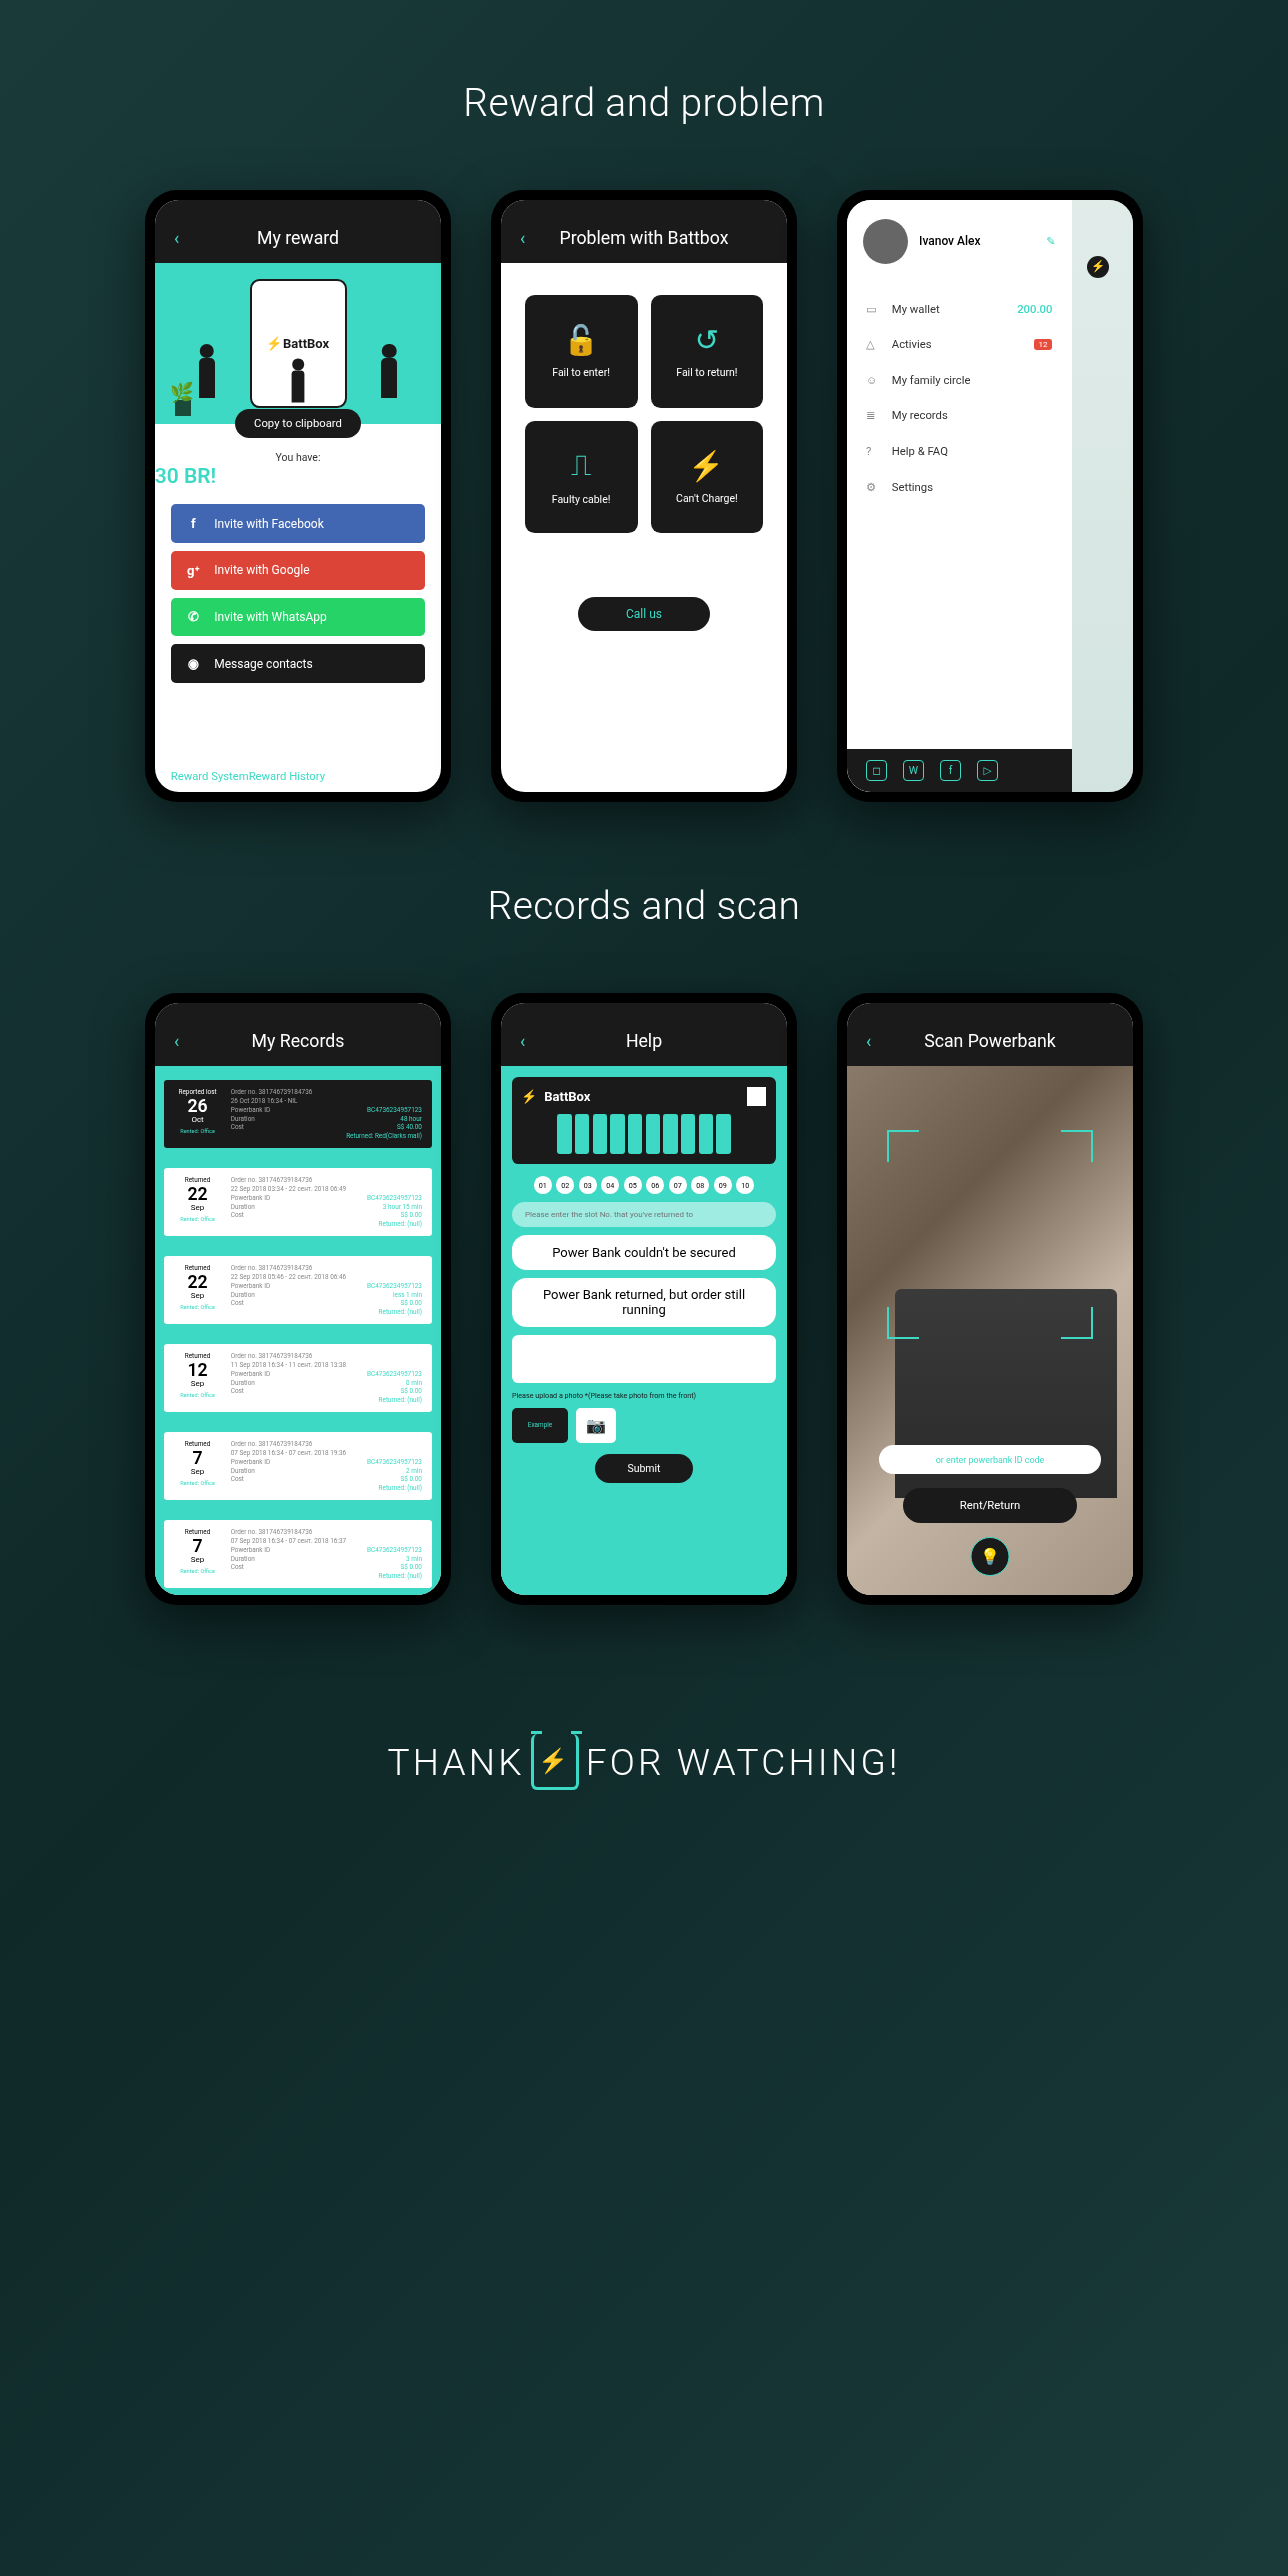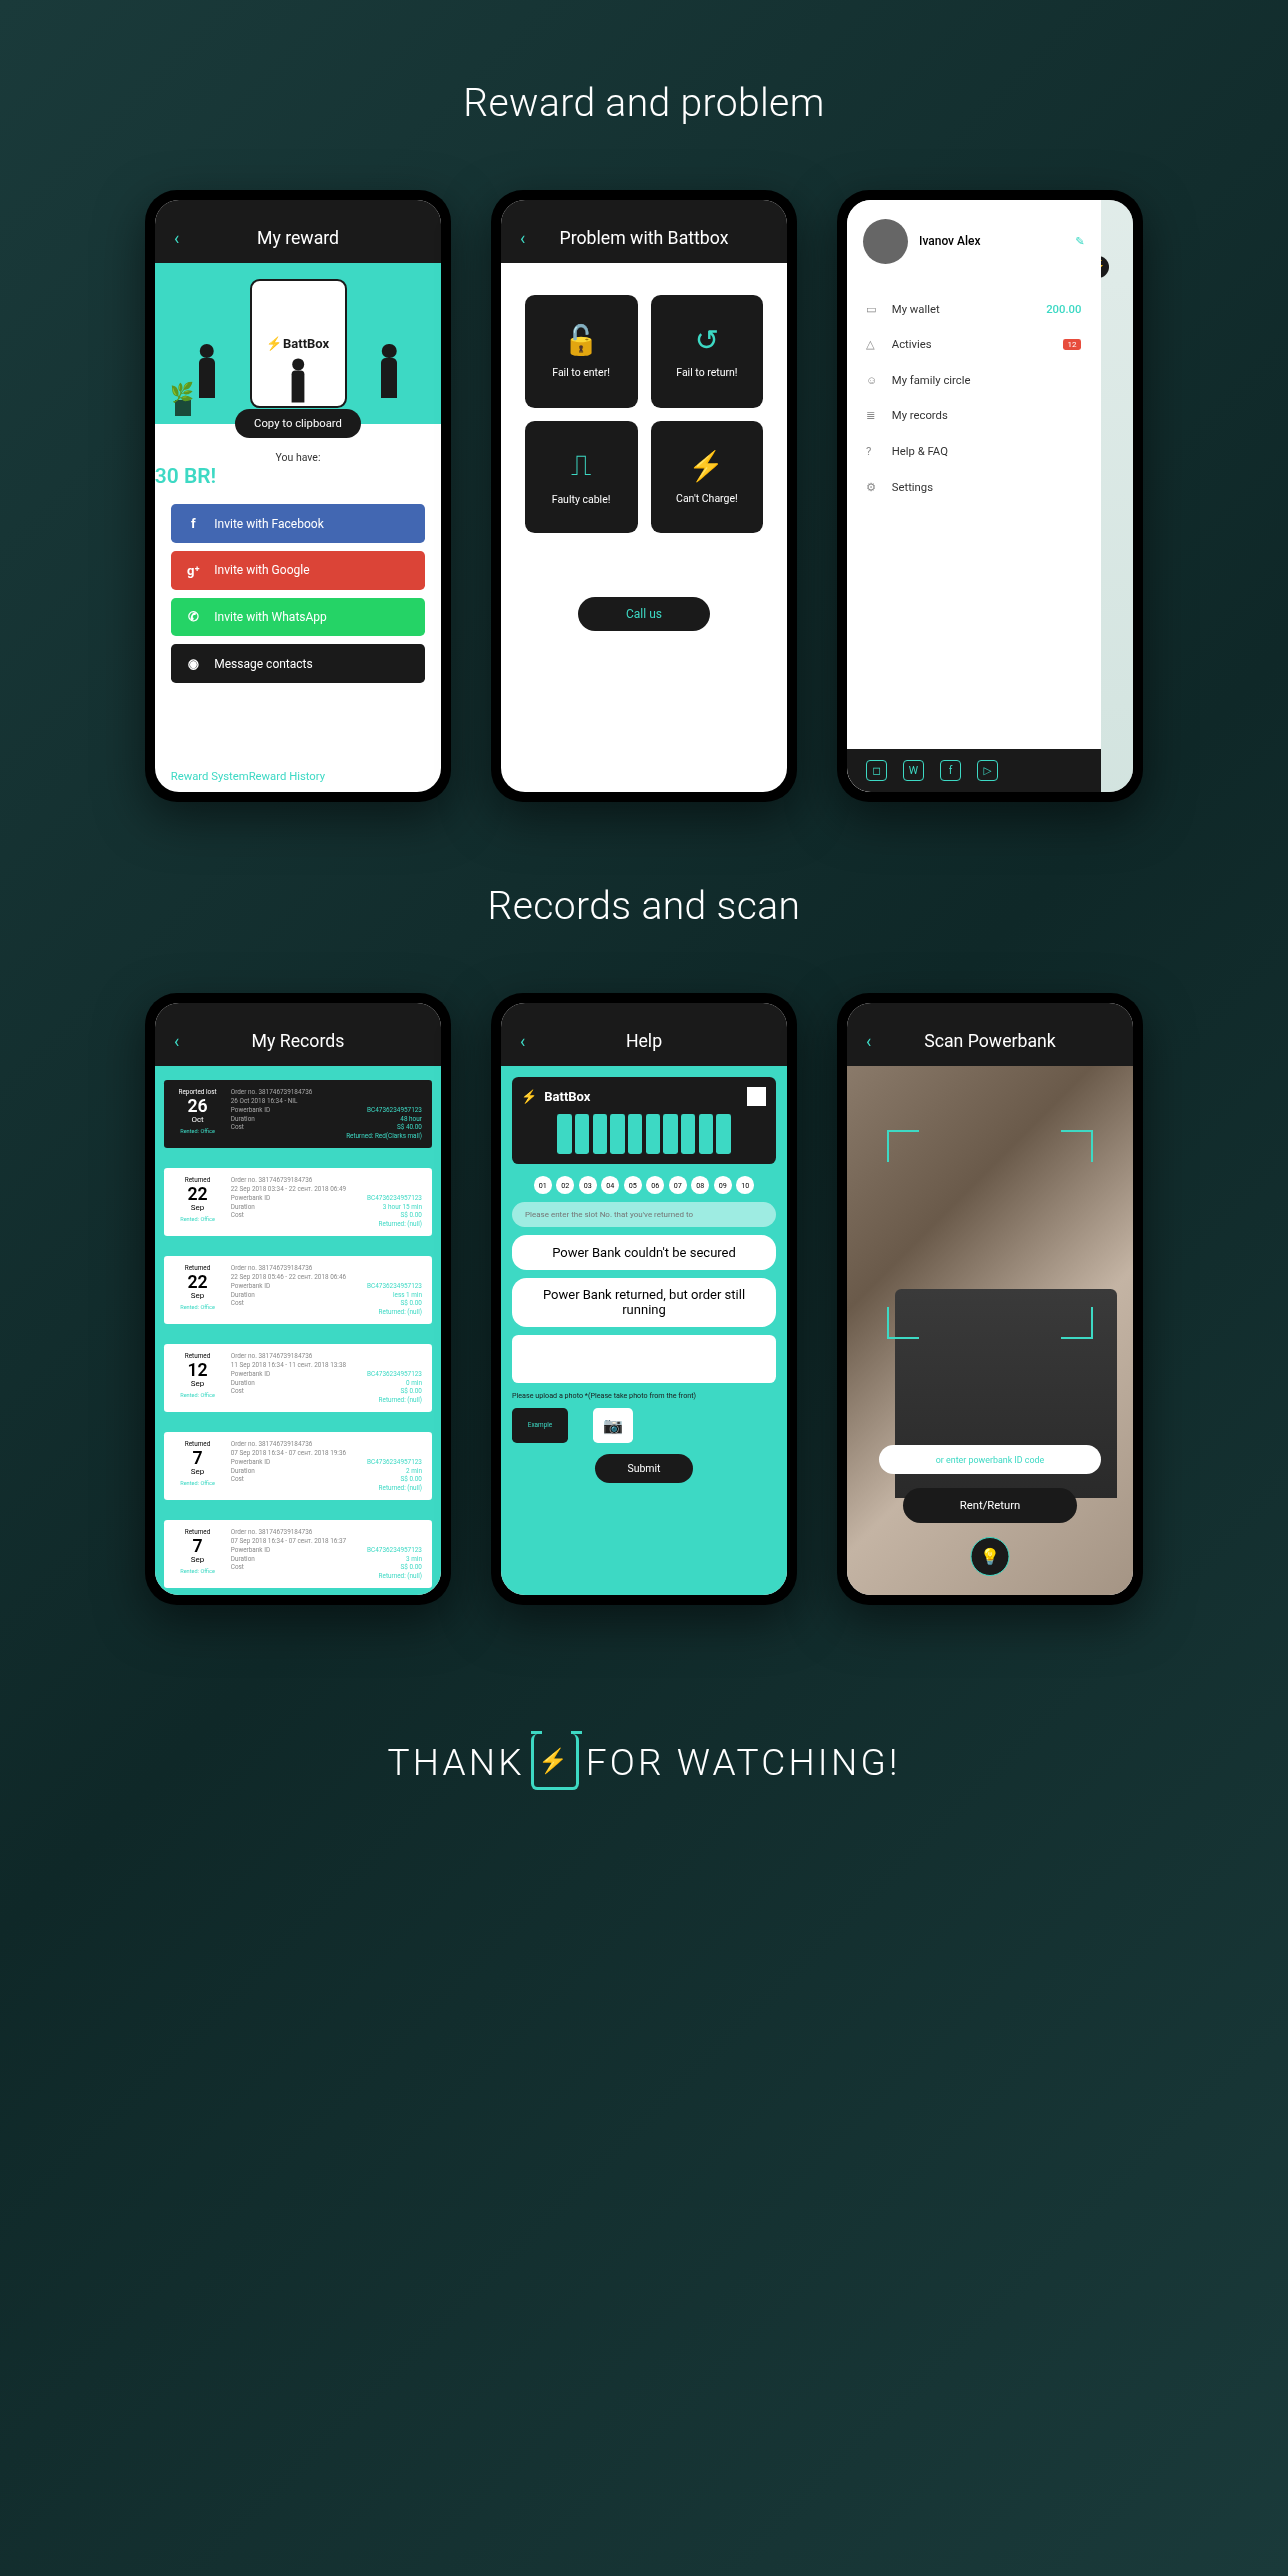--- a/index.html
+++ b/index.html
@@ -34,21 +34,21 @@
 .rf-link { color:#3dd9c4; cursor:pointer; }
 
 .problem-grid { display:grid; grid-template-columns:1fr 1fr; gap:13px; padding:32px 24px; }
 .problem-tile { background:#1a1a1a; border-radius:9.7px; aspect-ratio:1; display:flex; flex-direction:column; align-items:center; justify-content:center; color:#fff; font-size:10.5px; cursor:pointer; gap:9.7px; }
 .problem-tile .picon { color:#3dd9c4; font-size:29px; }
 .call-btn { background:#1a1a1a; color:#3dd9c4; padding:9.7px 48px; border-radius:17.7px; border:none; margin:32px auto 0; display:block; font-size:12px; cursor:pointer; }
 
 .drawer-screen { position:relative; height:100%; }
 .map-bg { position:absolute; right:0; top:0; bottom:0; width:81px; background:linear-gradient(180deg,#d4e4e0,#c0d8d2); opacity:0.7; }
 .map-pin { position:absolute; right:24px; top:56px; width:22.5px; height:22.5px; background:#1a1a1a; border-radius:50%; display:flex; align-items:center; justify-content:center; color:#3dd9c4; font-size:11.3px; }
-.drawer { position:absolute; left:0; top:0; bottom:0; width:254px; background:#fff; display:flex; flex-direction:column; }
+.drawer { position:absolute; left:0; top:0; bottom:0; width:225px; background:#fff; display:flex; flex-direction:column; }
 .drawer-head { display:flex; align-items:center; padding:19.3px 16px; gap:11.3px; }
 .avatar { width:45px; height:45px; background:#666; border-radius:50%; }
 .username { font-size:12px; font-weight:500; flex:1; }
 .edit-ico { color:#3dd9c4; font-size:11.3px; }
 .drawer-items { padding:8px 0; flex:1; }
 .drawer-item { display:flex; align-items:center; padding:11.3px 19.3px; font-size:11.3px; color:#333; cursor:pointer; gap:11.3px; }
 .drawer-item .di-icon { width:14.5px; color:#888; font-size:11.3px; }
 .di-value { margin-left:auto; color:#3dd9c4; font-weight:500; }
 .di-badge { margin-left:auto; background:#e74c3c; color:#fff; font-size:8px; padding:0.8px 4.8px; border-radius:2.4px; }
 .drawer-social { background:#1a1a1a; padding:11.3px; display:flex; gap:16px; justify-content:flex-start; padding-left:19.3px; }
@@ -74,21 +74,21 @@
 .station-title { font-size:13px; font-weight:700; }
 .qr { width:19.3px; height:19.3px; background:#fff; margin-left:auto; }
 .slots { display:flex; gap:3.2px; justify-content:center; }
 .slot { width:14.5px; height:40px; background:#3dd9c4; border-radius:2.4px; }
 .slot-nums { display:flex; gap:4.8px; justify-content:center; margin-top:4.8px; }
 .slot-num { width:17.7px; height:17.7px; border-radius:50%; background:#fff; display:flex; align-items:center; justify-content:center; font-size:7.2px; cursor:pointer; }
 .help-input { background:rgba(255,255,255,0.5); border-radius:14.5px; padding:8px 13px; font-size:8px; color:#1a6a5a; border:none; }
 .help-option { background:#fff; border-radius:14.5px; padding:9.7px 13px; font-size:13px; text-align:center; cursor:pointer; }
 .help-textarea { background:#fff; border-radius:6.4px; height:48px; }
 .upload-label { font-size:7.2px; color:#1a1a1a; }
-.upload-row { display:flex; gap:25px; }
+.upload-row { display:flex; gap:8px; }
 .upload-thumb { width:56px; height:35px; background:#1a1a1a; border-radius:4.8px; display:flex; align-items:center; justify-content:center; color:#3dd9c4; font-size:6.4px; }
 .upload-cam { width:40px; height:35px; background:#fff; border-radius:4.8px; display:flex; align-items:center; justify-content:center; font-size:16px; cursor:pointer; }
 .submit-btn { background:#1a1a1a; color:#fff; padding:8px 32px; border-radius:16px; border:none; align-self:center; font-size:10.5px; cursor:pointer; margin-top:3.2px; }
 
 .scan-body { height:calc(100% - 63px); position:relative; background:linear-gradient(135deg,#8a7a6a 0%,#6a5a4a 30%,#c4b4a4 60%,#a49484 100%); display:flex; flex-direction:column; align-items:center; }
 .scan-laptop { position:absolute; bottom:97px; right:16px; left:48px; height:209px; background:linear-gradient(180deg,#3a3a3a,#2a2a2a); border-radius:6.4px 6.4px 0 0; }
 .scan-frame { position:absolute; top:64px; left:40px; right:40px; height:209px; }
 .corner { position:absolute; width:32px; height:32px; border:2.4px solid #3dd9c4; }
 .corner.tl { top:0; left:0; border-right:none; border-bottom:none; }
 .corner.tr { top:0; right:0; border-left:none; border-bottom:none; }

